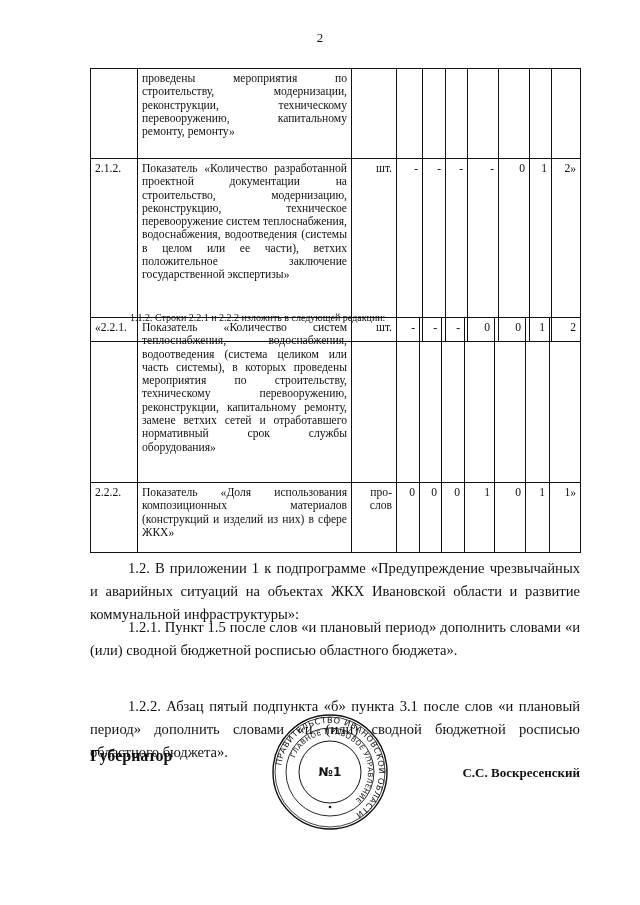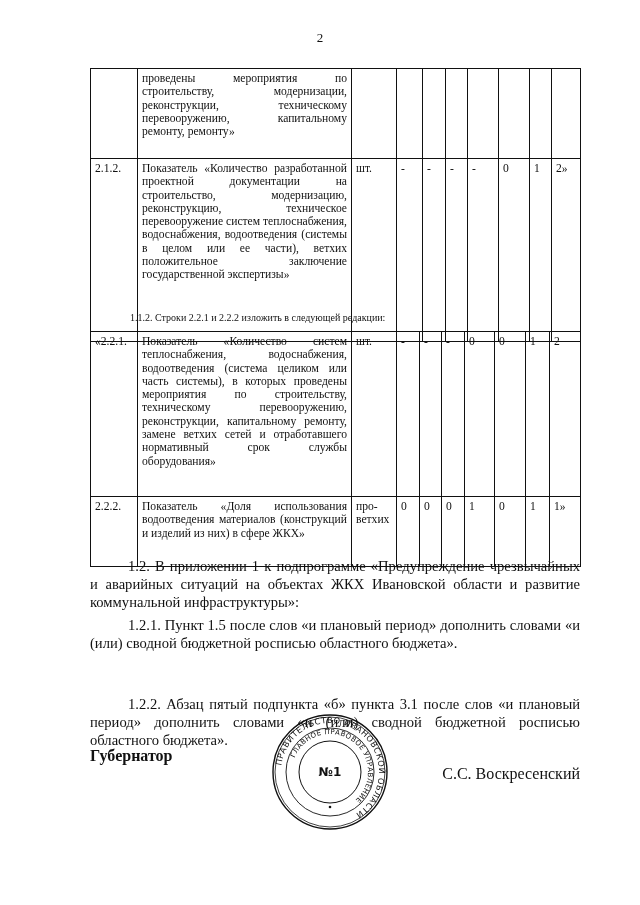--- a/index.html
+++ b/index.html
@@ -2,28 +2,28 @@
 <html><head>
 <meta charset="utf-8">
 <style>
   html, body { margin: 0; padding: 0; background: #ffffff; }
   body { width: 640px; height: 905px; position: relative; overflow: hidden;
          font-family: "Liberation Serif", "DejaVu Serif", serif; color: #111; }
   .page-num { position: absolute; top: 30px; left: 0; width: 640px; text-align: center; font-size: 13px; }
   table.grid { position: absolute; border-collapse: collapse; table-layout: fixed; font-size: 11.6px; line-height: 13.3px; }
   table.grid td { border: 1.3px solid #111; vertical-align: top; padding: 3px 4px 2px 4px; }
   table.grid td.desc { text-align: justify; text-align-last: left; }
-  table.grid td.c { text-align: left; margin-top: 39px; }
+  table.grid td.c { text-align: right; margin-top: 39px; }
   .t1 { left: 90px; top: 68px; width: 490px; }
-  .t2 { left: 90px; top: 331px; width: 490px; }
-  .para { position: absolute; left: 90px; width: 490px; font-size: 14.6px; line-height: 18px; text-align: justify; }
+  .t2 { left: 90px; top: 317px; width: 490px; }
+  .para { position: absolute; left: 90px; width: 490px; font-size: 14.6px; line-height: 23px; text-align: justify; }
   .indent { text-indent: 38px; }
   .heading-line { position: absolute; left: 130px; top: 312px; font-size: 10px; }
   .sign-left { position: absolute; left: 90px; top: 746px; font-weight: bold; font-size: 16px; line-height: 19px; }
-  .sign-right { position: absolute; right: 60px; top: 765px; font-weight: normal; font-size: 16px; }
+  .sign-right { position: absolute; right: 60px; top: 765px; font-weight: bold; font-size: 13px; }
   .stamp { position: absolute; left: 270px; top: 712px; width: 120px; height: 120px; }
 </style>
 </head>
 <body>
 
 <div class="page-num">2</div>
 
 <table class="grid t1">
   <colgroup>
     <col style="width:47px">
@@ -88,23 +88,23 @@
     <td class="c">-</td>
     <td class="c">-</td>
     <td class="c">-</td>
     <td class="c">0</td>
     <td class="c">0</td>
     <td class="c">1</td>
     <td class="c">2</td>
   </tr>
   <tr style="height:70px">
     <td>2.2.2.</td>
-    <td class="desc">Показатель «Доля использования водоотведения материалов (конструкций и изделий из них) в сфере ЖКХ»</td>
+    <td class="desc">Показатель «Доля использования композиционных материалов (конструкций и изделий из них) в сфере ЖКХ»</td>
     <td class="c" style="white-space:pre-line">про-
-ветхих</td>
+слов</td>
     <td class="c">0</td>
     <td class="c">0</td>
     <td class="c">0</td>
     <td class="c">1</td>
     <td class="c">0</td>
     <td class="c">1</td>
     <td class="c">1»</td>
   </tr>
 </tbody>
   </table>

